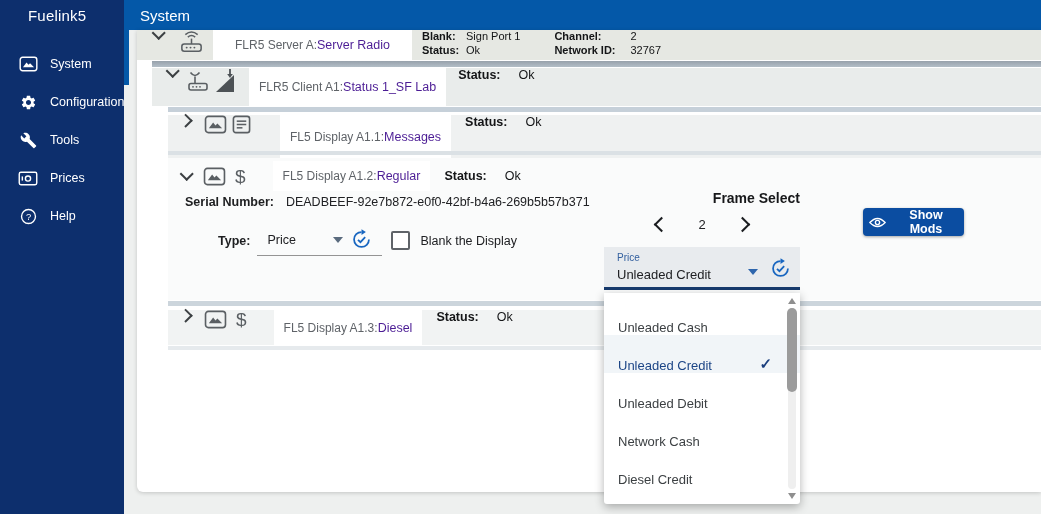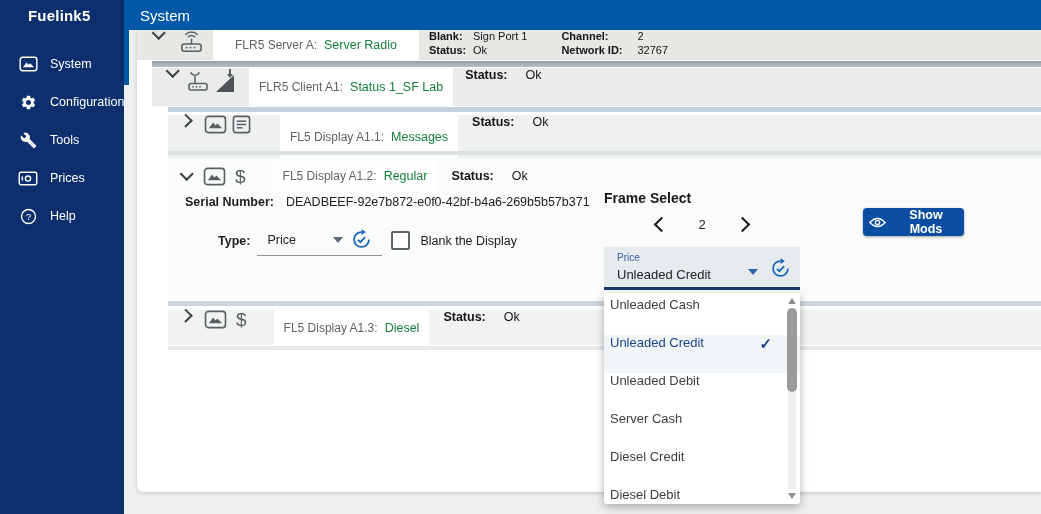--- a/index.html
+++ b/index.html
@@ -1,21 +1,21 @@
 <!DOCTYPE html>
 <html><head>
 <meta charset="utf-8">
 <style>
   html,body{margin:0;padding:0}
   body{position:relative;width:1041px;height:514px;background:#eef0ef;
        font-family:"Liberation Sans",sans-serif;overflow:hidden;color:#1d1e20}
 
   
   #sidebar{position:absolute;left:0;top:0;width:124px;height:514px;background:#0d2f6d;color:#fff;z-index:10}
-  .logo{padding:7px 0 0 28px;font-size:15px;font-weight:bold;letter-spacing:.2px}
+  .logo{padding:7px 0 0 28px;font-size:15px;font-weight:normal;letter-spacing:.2px}
   .nav{margin-top:21px}
   .nav-item{height:38px;display:flex;align-items:center;padding-left:17px;cursor:pointer;font-size:12.5px}
   .nav-ico{width:22px;display:flex;justify-content:center;margin-right:11px;flex:none}
 
   
   #header{position:absolute;left:124px;top:0;right:0;height:30px;background:#0458a8;color:#fff;
           display:flex;align-items:center;padding-left:16px;font-size:15px;box-sizing:border-box}
   #sliver{position:absolute;left:124px;top:30px;width:5px;height:55px;background:#0458a8}
 
   
@@ -29,21 +29,21 @@
   #p-d11{left:31px;top:85px;height:43px;background:#eff1f1}
   #d3{left:31px;top:121px;height:4px;background:#dbe1e5}
   #p-d12{left:31px;top:128px;height:142px;background:#fafbfb}
   #d4{left:31px;top:271px;height:5px;background:#ccd5dc}
   #p-d13{left:31px;top:280px;height:35px;background:#f1f3f3}
   #d5{left:31px;top:316px;height:4px;background:#e6eaed}
 
   .rowflex{display:flex;align-items:flex-start;height:100%}
   .chip{background:#fff;display:flex;align-items:center;height:100%;padding:0 14px}
   .prefix{color:#5f6368;font-size:12px;white-space:nowrap}
-  .val{color:#15803d;font-size:12.5px;margin-left:7px;white-space:nowrap}
+  .val{color:#4c1d95;font-size:12.5px;white-space:nowrap}
   .stat-l{font-weight:bold;font-size:12.5px;color:#141517}
   .stat-v{font-size:12.5px;margin-left:18px;color:#141517}
 
   
   .chev{display:inline-block;width:8px;height:8px;border-right:2px solid #3c4043;border-bottom:2px solid #3c4043;flex:none}
   .chev.down{transform:rotate(45deg) translate(-1px,-2px)}
   .chev.right{transform:rotate(-45deg) translate(0,1px)}
   .pg{display:inline-block;width:9px;height:9px;flex:none}
   .pg.left{border-left:2.5px solid #1b1d20;border-bottom:2.5px solid #1b1d20;transform:rotate(45deg)}
   .pg.right{border-right:2.5px solid #1b1d20;border-top:2.5px solid #1b1d20;transform:rotate(45deg)}
@@ -64,41 +64,41 @@
   .type-row{display:flex;align-items:center;margin:13px 0 0 50px}
   .type-row>b{font-size:12.5px}
   .sel-inline{position:relative;width:125px;height:30px;border-bottom:1px solid #949494;
               display:flex;align-items:center;margin-left:7px;cursor:pointer}
   .sel-inline .sv{font-size:12.5px;margin-left:10px;color:#202124}
   .sel-inline .caret{position:absolute;right:39px;top:12px}
   .sel-inline .rfr{position:absolute;right:10px;top:4px}
   .cb{width:15px;height:15px;border:2px solid #5f6368;border-radius:2px;background:#fff;margin-left:9px;flex:none;cursor:pointer}
   .cb-label{font-size:12.5px;margin-left:10px;color:#202124}
 
-  .frame-box{position:absolute;left:436px;top:32px;width:196px;text-align:left}
+  .frame-box{position:absolute;left:436px;top:32px;width:196px;text-align:right}
   .frame-title{font-size:14px;font-weight:bold;color:#17181a}
   .pag{display:flex;align-items:center;justify-content:center;gap:31px;margin-top:11px}
   .pag .num{font-size:13px;color:#202124}
 
   .show-mods{position:absolute;left:695px;top:50px;width:101px;height:28px;background:#0b4da1;border:none;
              border-radius:4px;color:#fff;font-weight:bold;font-size:12.5px;display:flex;align-items:center;
              justify-content:center;gap:8px;box-shadow:0 1px 3px rgba(0,0,0,.35);cursor:pointer;
              font-family:"Liberation Sans",sans-serif}
 
   .price-select{position:absolute;left:436px;top:89px;width:196px;height:40px;background:#e8ebee;
                 border-bottom:3px solid #173a6d;cursor:pointer}
   .ps-label{position:absolute;left:13px;top:5px;font-size:10px;color:#33609f}
   .ps-value{position:absolute;left:13px;top:20px;font-size:13px;color:#202124}
   .price-select .caret{position:absolute;right:42px;top:22px}
   .price-select .rfr{position:absolute;right:9px;top:11px}
 
   
   #dropdown{position:absolute;left:604px;top:293px;width:196px;height:211px;background:#fff;
             box-shadow:0 3px 10px rgba(0,0,0,.3);z-index:40;overflow:hidden;border-radius:0 0 3px 3px;padding-top:4px;box-sizing:border-box}
-  .opt{position:relative;height:38px;display:flex;align-items:flex-start;padding-left:6px;font-size:13px;
+  .opt{position:relative;height:38px;display:flex;align-items:flex-end;padding-left:14px;font-size:13px;
        color:#3c4043;cursor:pointer;box-sizing:border-box}
   .opt.sel{background:#f1f5f8;color:#1c4586}
   .opt .check{position:absolute;right:28px;font-size:15px;color:#1b3f7e;font-weight:bold}
 
   .sbar{position:absolute;right:2px;top:3px;bottom:3px;width:12px}
   .sb-up{position:absolute;top:2px;left:2px;width:0;height:0;border-left:4px solid transparent;
          border-right:4px solid transparent;border-bottom:6px solid #8f8f8f;cursor:pointer}
   .sb-down{position:absolute;bottom:2px;left:2px;width:0;height:0;border-left:4px solid transparent;
            border-right:4px solid transparent;border-top:6px solid #8f8f8f;cursor:pointer}
   .sb-track{position:absolute;left:2px;width:8px;top:12px;bottom:12px;background:#efefef;border-radius:4px}
@@ -356,21 +356,21 @@
     <span>Unleaded Cash</span>
   </div>
   <div class="opt sel">
     <span>Unleaded Credit</span>
     <span class="check">✓</span>
   </div>
   <div class="opt">
     <span>Unleaded Debit</span>
   </div>
   <div class="opt">
-    <span>Server Cash</span>
+    <span>Network Cash</span>
   </div>
   <div class="opt">
     <span>Diesel Credit</span>
   </div>
   <div class="opt">
     <span>Diesel Debit</span>
   </div>
   <div class="sbar">
     <span class="sb-up"></span>
     <span class="sb-track"></span>

